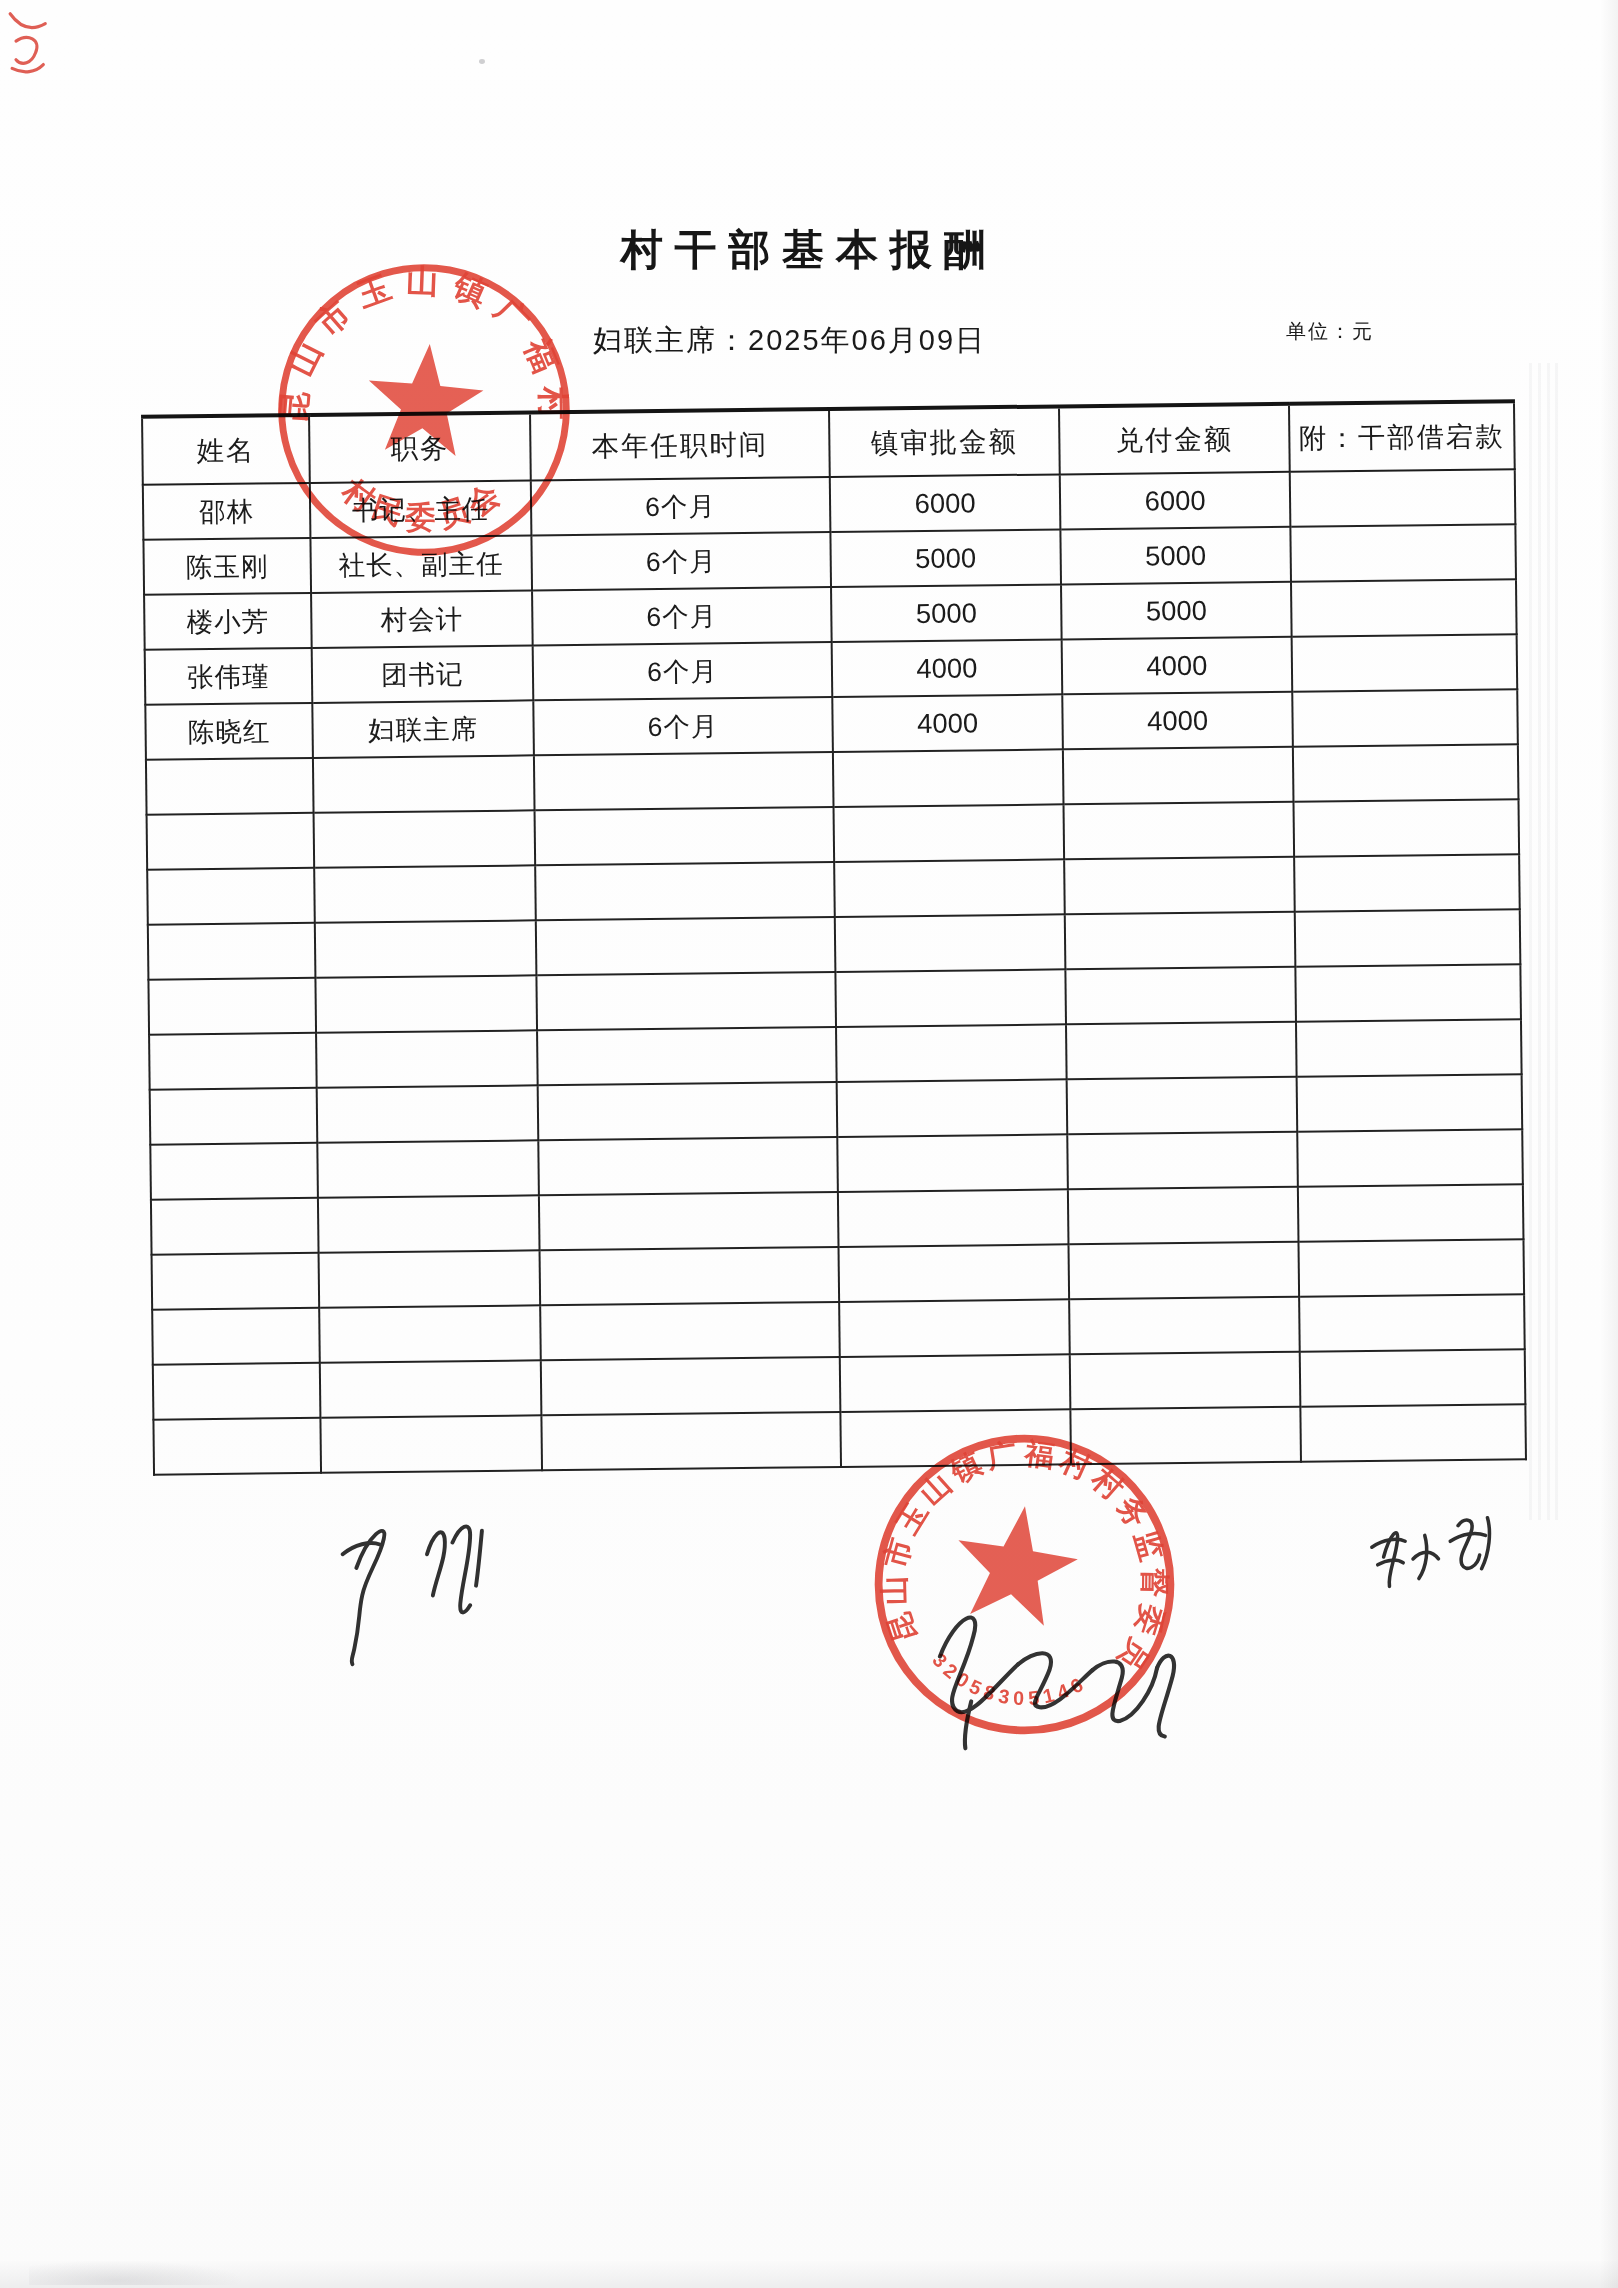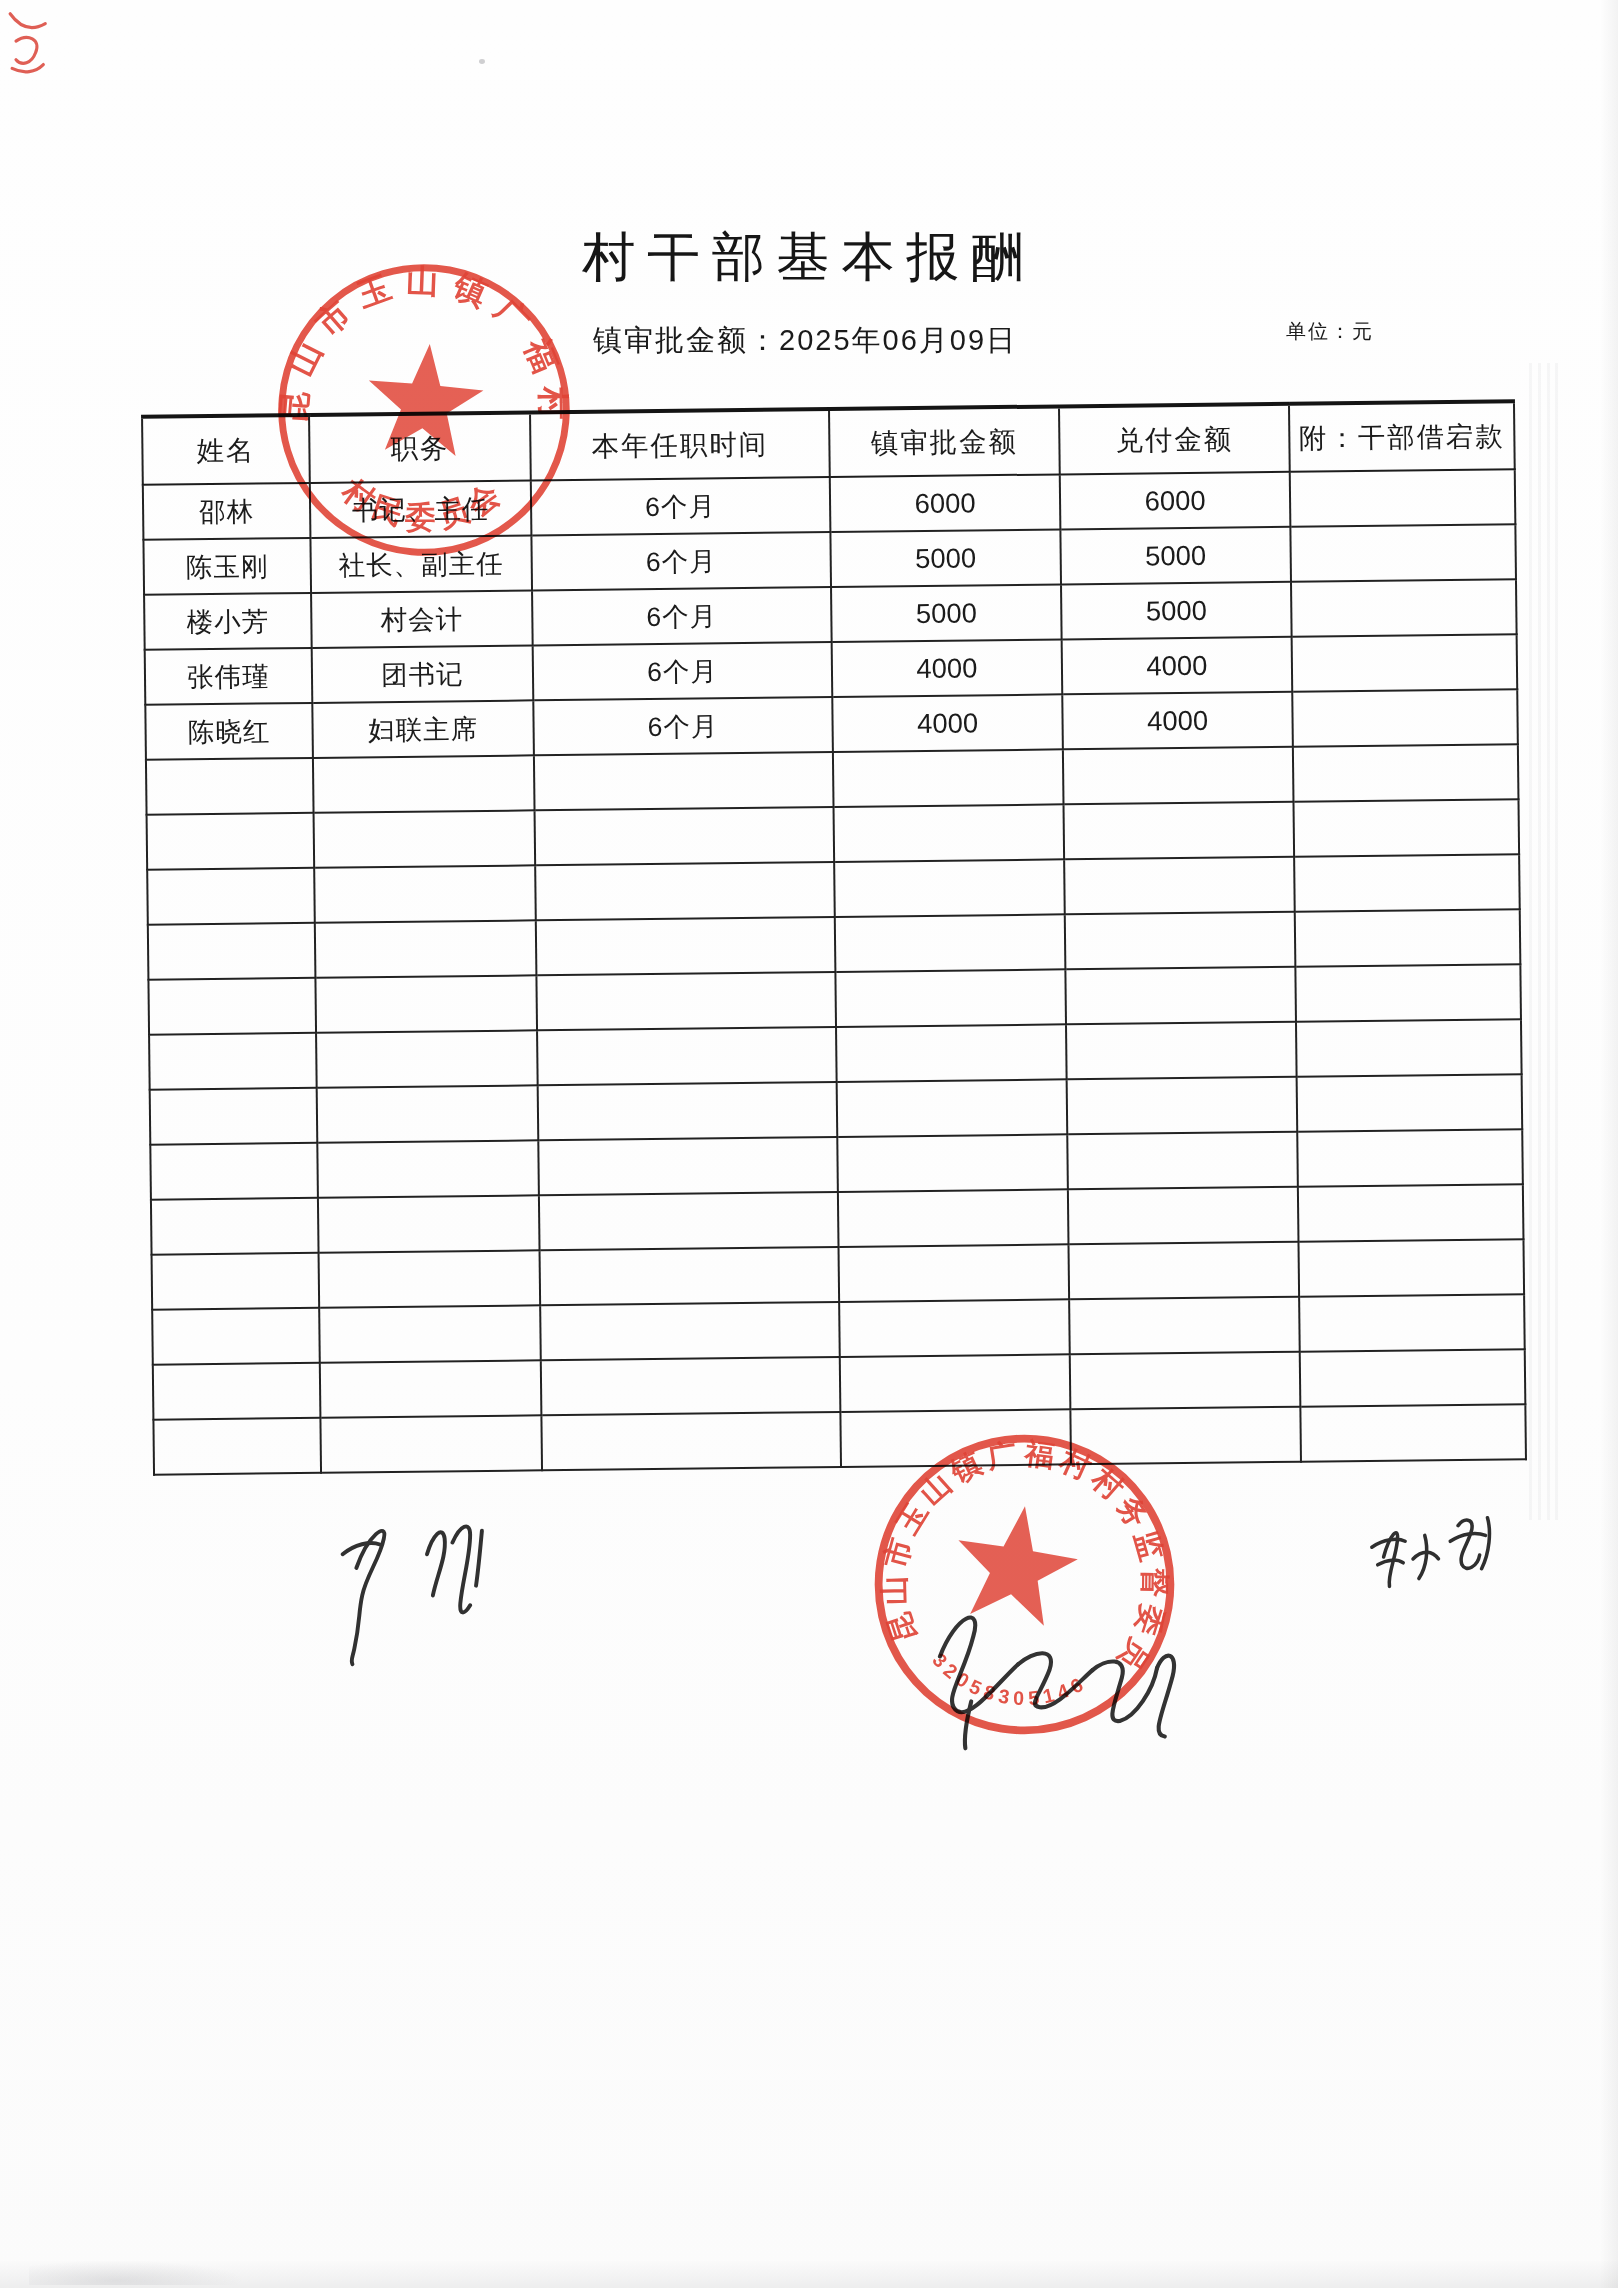--- a/index.html
+++ b/index.html
@@ -8,21 +8,21 @@
     width:1618px;height:2289px;
     margin:0 auto;
     background:linear-gradient(180deg,#fefefe 0%,#fdfdfd 60%,#fbfbfb 100%);
     overflow:hidden;
     font-family:"Liberation Sans","DejaVu Sans",sans-serif;
     color:#1c1c1c;
   }
   
   .doc-title{
     position:absolute;top:222px;left:0;width:100%;
-    text-align:center;font-size:53px;font-weight:400;
+    text-align:center;font-size:42px;font-weight:700;
     letter-spacing:11.8px;color:#161616;
   }
   .doc-subline{position:absolute;top:321px;font-size:29px;color:#1a1a1a;letter-spacing:2px;}
   .doc-date{left:593px;}
   .doc-unit{top:318px;left:1286px;font-size:20px;}
   
   .table-wrap{
     position:absolute;left:147px;top:407px;width:1372px;
     transform:rotate(-0.65deg);transform-origin:50% 50%;
   }
@@ -81,21 +81,21 @@
     <g fill="none" stroke="#d8362a" stroke-width="3.2" stroke-linecap="round">
       <path d="M8,10 C18,24 30,28 44,20"></path>
       <path d="M14,38 C26,30 40,36 34,50 C30,61 20,64 14,57"></path>
       <path d="M10,66 C22,72 34,70 42,62"></path>
     </g>
   </svg>
 
   <div class="speck"></div>
 
   <div class="doc-title">村干部基本报酬</div>
-  <div class="doc-subline doc-date">镇审批金额：2025年06月09日</div>
+  <div class="doc-subline doc-date">妇联主席：2025年06月09日</div>
   <div class="doc-subline doc-unit">单位：元</div>
 
   <div class="table-wrap">
     <table class="pay-table">
       <colgroup>
         <col style="width:167px">
           <col style="width:221px">
           <col style="width:299px">
         <col style="width:230px">
           <col style="width:230px">

